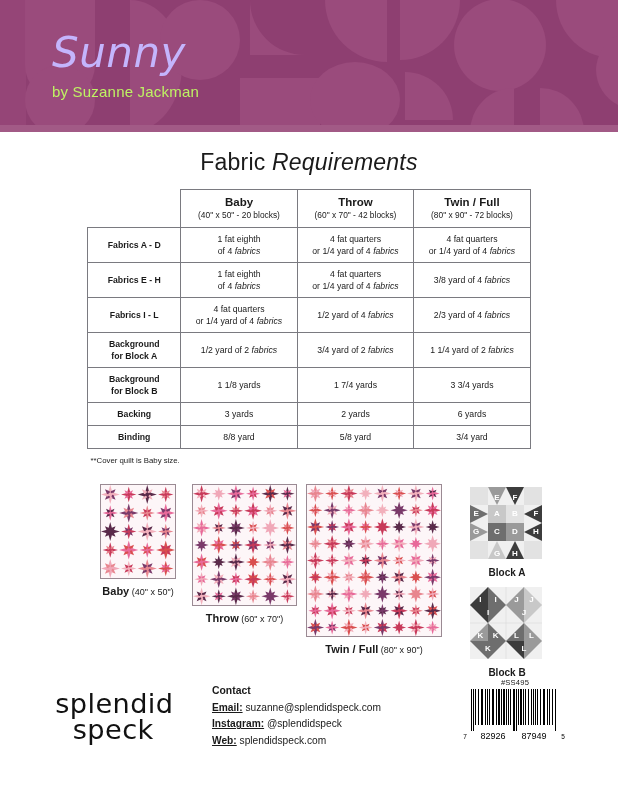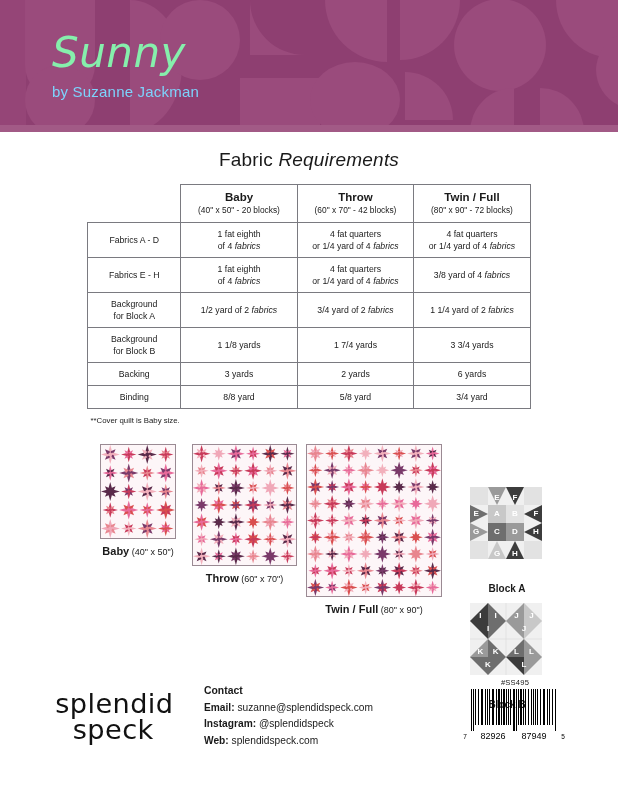--- a/index.html
+++ b/index.html
@@ -33,35 +33,35 @@
     position: absolute;
     left: 52px;
     top: 32px;
     z-index: 4;
   }
   .title {
     font-family: "DejaVu Sans", sans-serif;
     font-style: italic;
     font-size: 42px;
     font-weight: 400;
-    color: #86efac;
+    color: #c4b5fd;
     letter-spacing: 0.5px;
     line-height: 1;
   }
   .byline {
     margin-top: 9px;
     font-size: 15px;
-    color: #7dd3fc;
+    color: #bef264;
     letter-spacing: 0.2px;
   }
 
   
   .section-title {
     text-align: center;
-    font-size: 19px;
+    font-size: 23px;
     margin-top: 17px;
     letter-spacing: 0.2px;
   }
   .section-title .ital { font-style: italic; }
 
   table.fabric {
     border-collapse: collapse;
     margin: 13px auto 0 auto;
     width: 443px;
     table-layout: fixed;
@@ -92,21 +92,21 @@
   .sizehead-dim {
     display: block;
     font-size: 8.4px;
     font-weight: normal;
     line-height: 1.4;
     margin-top: 1px;
   }
   td.rowlabel {
     text-align: right;
     padding-right: 8px;
-    font-weight: normal;
+    font-weight: bold;
     font-size: 9.4px;
     line-height: 1.3;
   }
   td.cell em { font-style: italic; }
   .cellline { display: block; }
 
   .footnote {
     width: 443px;
     margin: 7px auto 17px auto;
     font-size: 7.8px;
@@ -135,45 +135,45 @@
   .q-throw { left: 192px; top: 2px; }
   .q-twin  { left: 306px; top: 2px; }
 
   
   .blocks { position: absolute; left: 462px; top: 487px; width: 90px; }
   .block-item { margin-bottom: 9px; }
   .block-label {
     text-align: center;
     font-size: 10px;
     font-weight: bold;
-    margin-top: 20px;
+    margin-top: 4px;
   }
 
   
   .footer {
     position: absolute;
     left: 0; right: 0;
     bottom: 42px;
     height: 80px;
   }
   .logo {
     position: absolute;
     left: 52px;
     top: 8px;
     width: 160px;
   }
   .contact {
     position: absolute;
-    left: 204px;
+    left: 212px;
     top: 5px;
     font-size: 10.2px;
     line-height: 1.62;
   }
   .contact .chead { font-weight: bold; font-size: 10.4px; }
-  .contact .clabel { font-weight: bold; }
+  .contact .clabel { font-weight: bold; text-decoration: underline; }
 
   .barcode-wrap {
     position: absolute;
     left: 462px;
     top: 0px;
     width: 106px;
   }
   .sku {
     font-size: 7.6px;
     text-align: center;
@@ -267,20 +267,33 @@
         <td class="cell">
           <span class="cellline">1 fat eighth</span>
           <span class="cellline">of 4 <em>fabrics</em></span>
         </td>
         <td class="cell">
           <span class="cellline">4 fat quarters</span>
           <span class="cellline">or 1/4 yard of 4 <em>fabrics</em></span>
         </td>
         <td class="cell">
           <span class="cellline">3/8 yard of 4 <em>fabrics</em></span>
+        </td>
+      </tr>
+      <tr>
+        <td class="rowlabel">Fabrics I - L</td>
+        <td class="cell">
+          <span class="cellline">4 fat quarters</span>
+          <span class="cellline">or 1/4 yard of 4 <em>fabrics</em></span>
+        </td>
+        <td class="cell">
+          <span class="cellline">1/2 yard of 4 <em>fabrics</em></span>
+        </td>
+        <td class="cell">
+          <span class="cellline">2/3 yard of 4 <em>fabrics</em></span>
         </td>
       </tr>
       <tr>
         <td class="rowlabel">
           <span class="cellline">Background</span>
           <span class="cellline">for Block A</span>
         </td>
         <td class="cell">
           <span class="cellline">1/2 yard of 2 <em>fabrics</em></span>
         </td>

